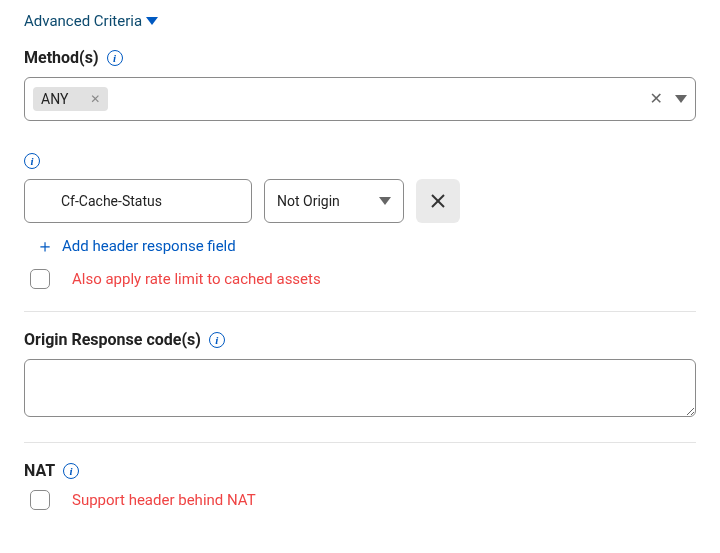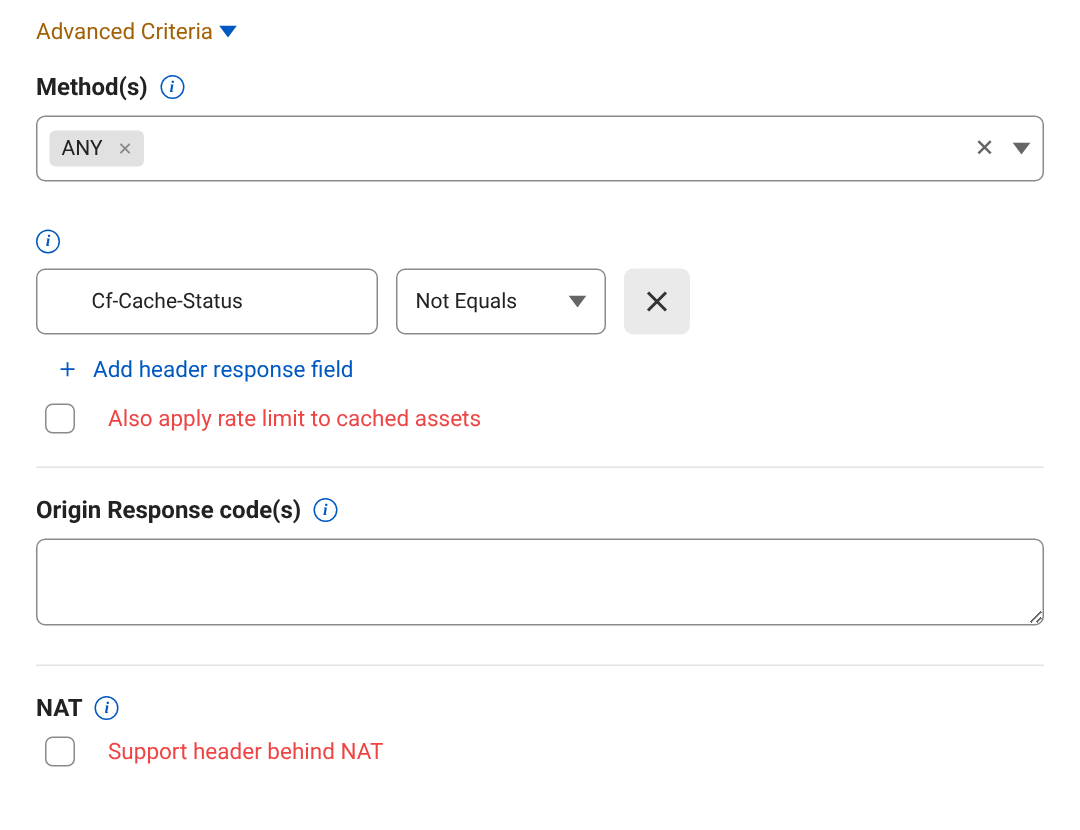--- a/index.html
+++ b/index.html
@@ -6,21 +6,21 @@
   html, body {
     margin: 0; padding: 0;
     font-family: -apple-system, BlinkMacSystemFont, "Segoe UI", Roboto, Arial, sans-serif;
     font-size: 14px;
     color: #222;
     background: #fff;
     width: 720px;
   }
   .page { padding: 12px 24px 24px 24px; }
   .advanced-toggle {
-    color: #a16207;
+    color: #0c4a6e;
     font-size: 15px;
     display: inline-flex; align-items: center; gap: 4px;
     cursor: pointer;
   }
   .caret-down { display:inline-block; }
   .section-label {
     font-weight: 700;
     font-size: 16px;
     display: flex; align-items: center; gap: 8px;
     margin-top: 18px;
@@ -39,21 +39,21 @@
     border: 1px solid #8a8a8a; border-radius: 6px;
     display: flex; align-items: center; padding: 6px 8px;
     min-height: 44px;
     gap: 6px;
     cursor: text;
   }
   .chip {
     background: #e1e1e1;
     border-radius: 4px;
     padding: 4px 8px;
-    display: inline-flex; align-items: center; gap: 10px;
+    display: inline-flex; align-items: center; gap: 22px;
     font-size: 14px;
   }
   .chip .x { color: #888; font-size: 12px; cursor: pointer; line-height:1; }
   .ms-tail {
     margin-left: auto; display: flex; align-items: center; gap: 12px;
     color: #666;
   }
   .ms-tail .x { cursor: pointer; font-size: 16px; line-height:1; }
   .ms-tail .dd { cursor: pointer; }
   .input, .select-box {
@@ -142,21 +142,21 @@
   </div>
 
   
   <div class="section-label" style="margin-top:32px;">
     <span class="info-icon">i</span>
   </div>
   <div class="header-row">
     <input class="input header-name" value="Cf-Cache-Status" style="">
     <div class="select-wrap">
       <div class="select-box">
-        <span>Not Equals</span>
+        <span>Not Origin</span>
         <span class="dd">
           <svg width="12" height="8" viewBox="0 0 12 8">
               <polygon points="0,0 12,0 6,8" fill="#666"></polygon>
             </svg>
         </span>
       </div>
     </div>
     <div class="remove-btn">
       <svg width="18" height="18" viewBox="0 0 18 18">
         <line x1="3" y1="3" x2="15" y2="15" stroke-width="2"></line>

